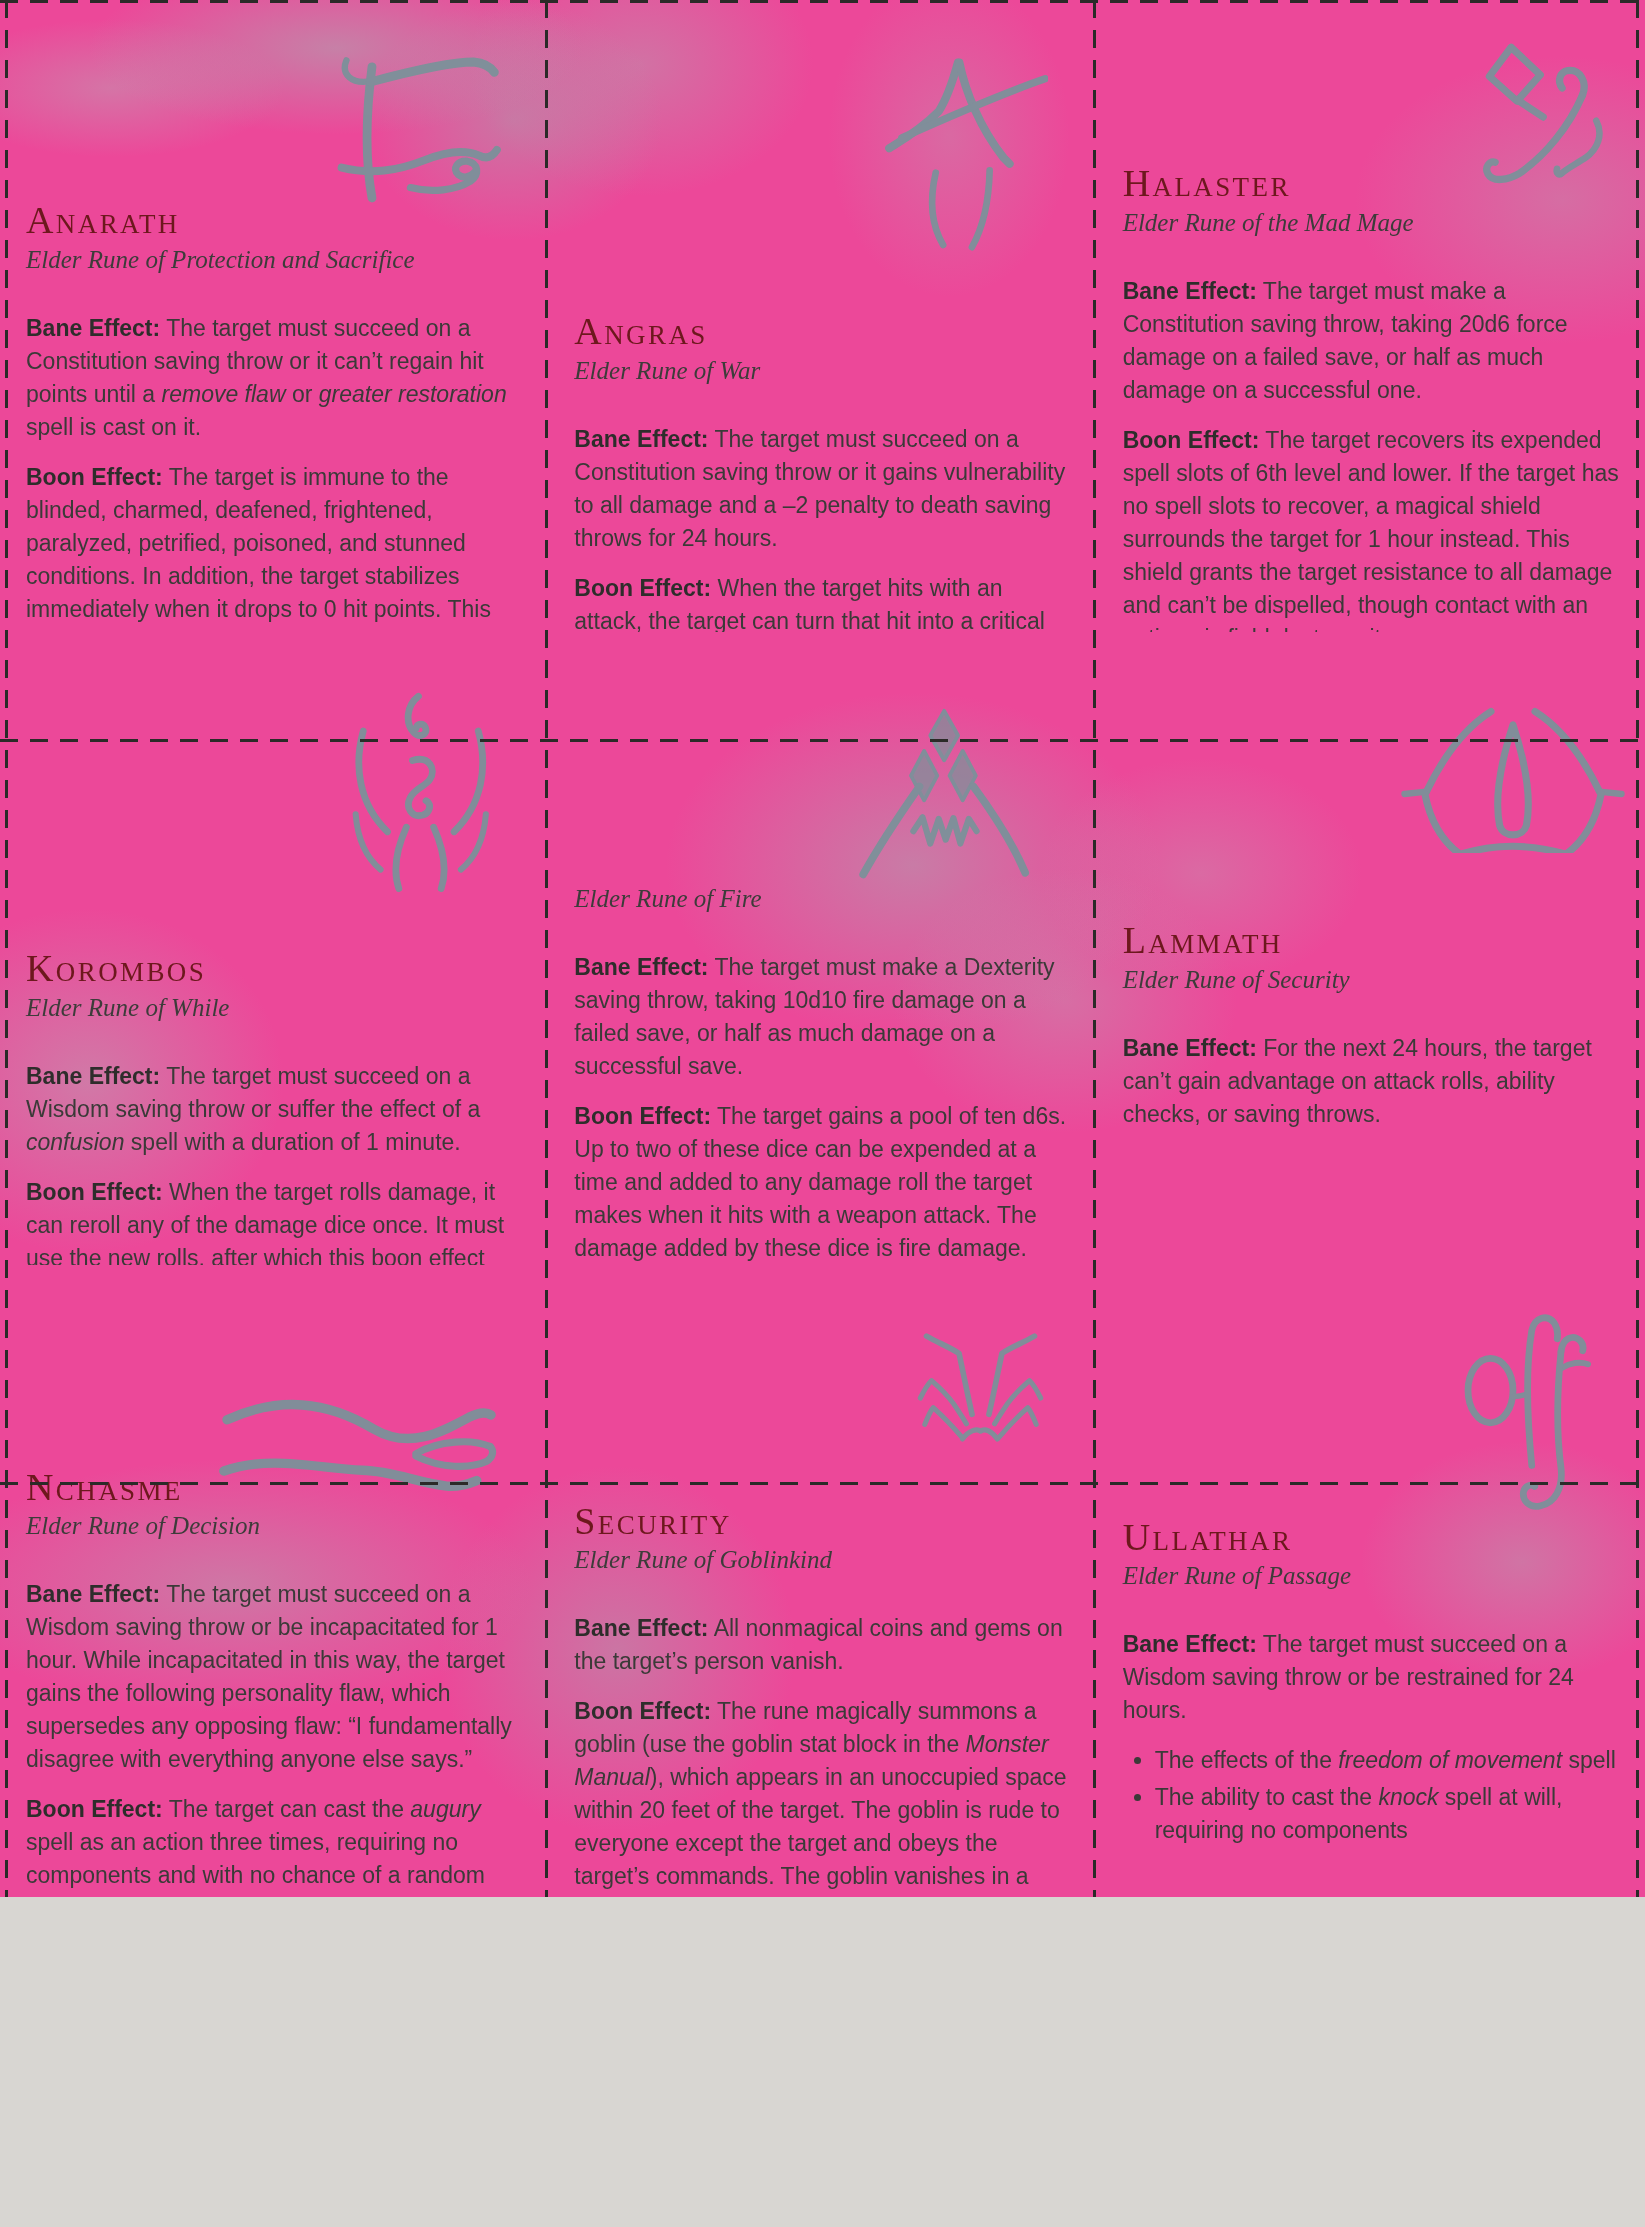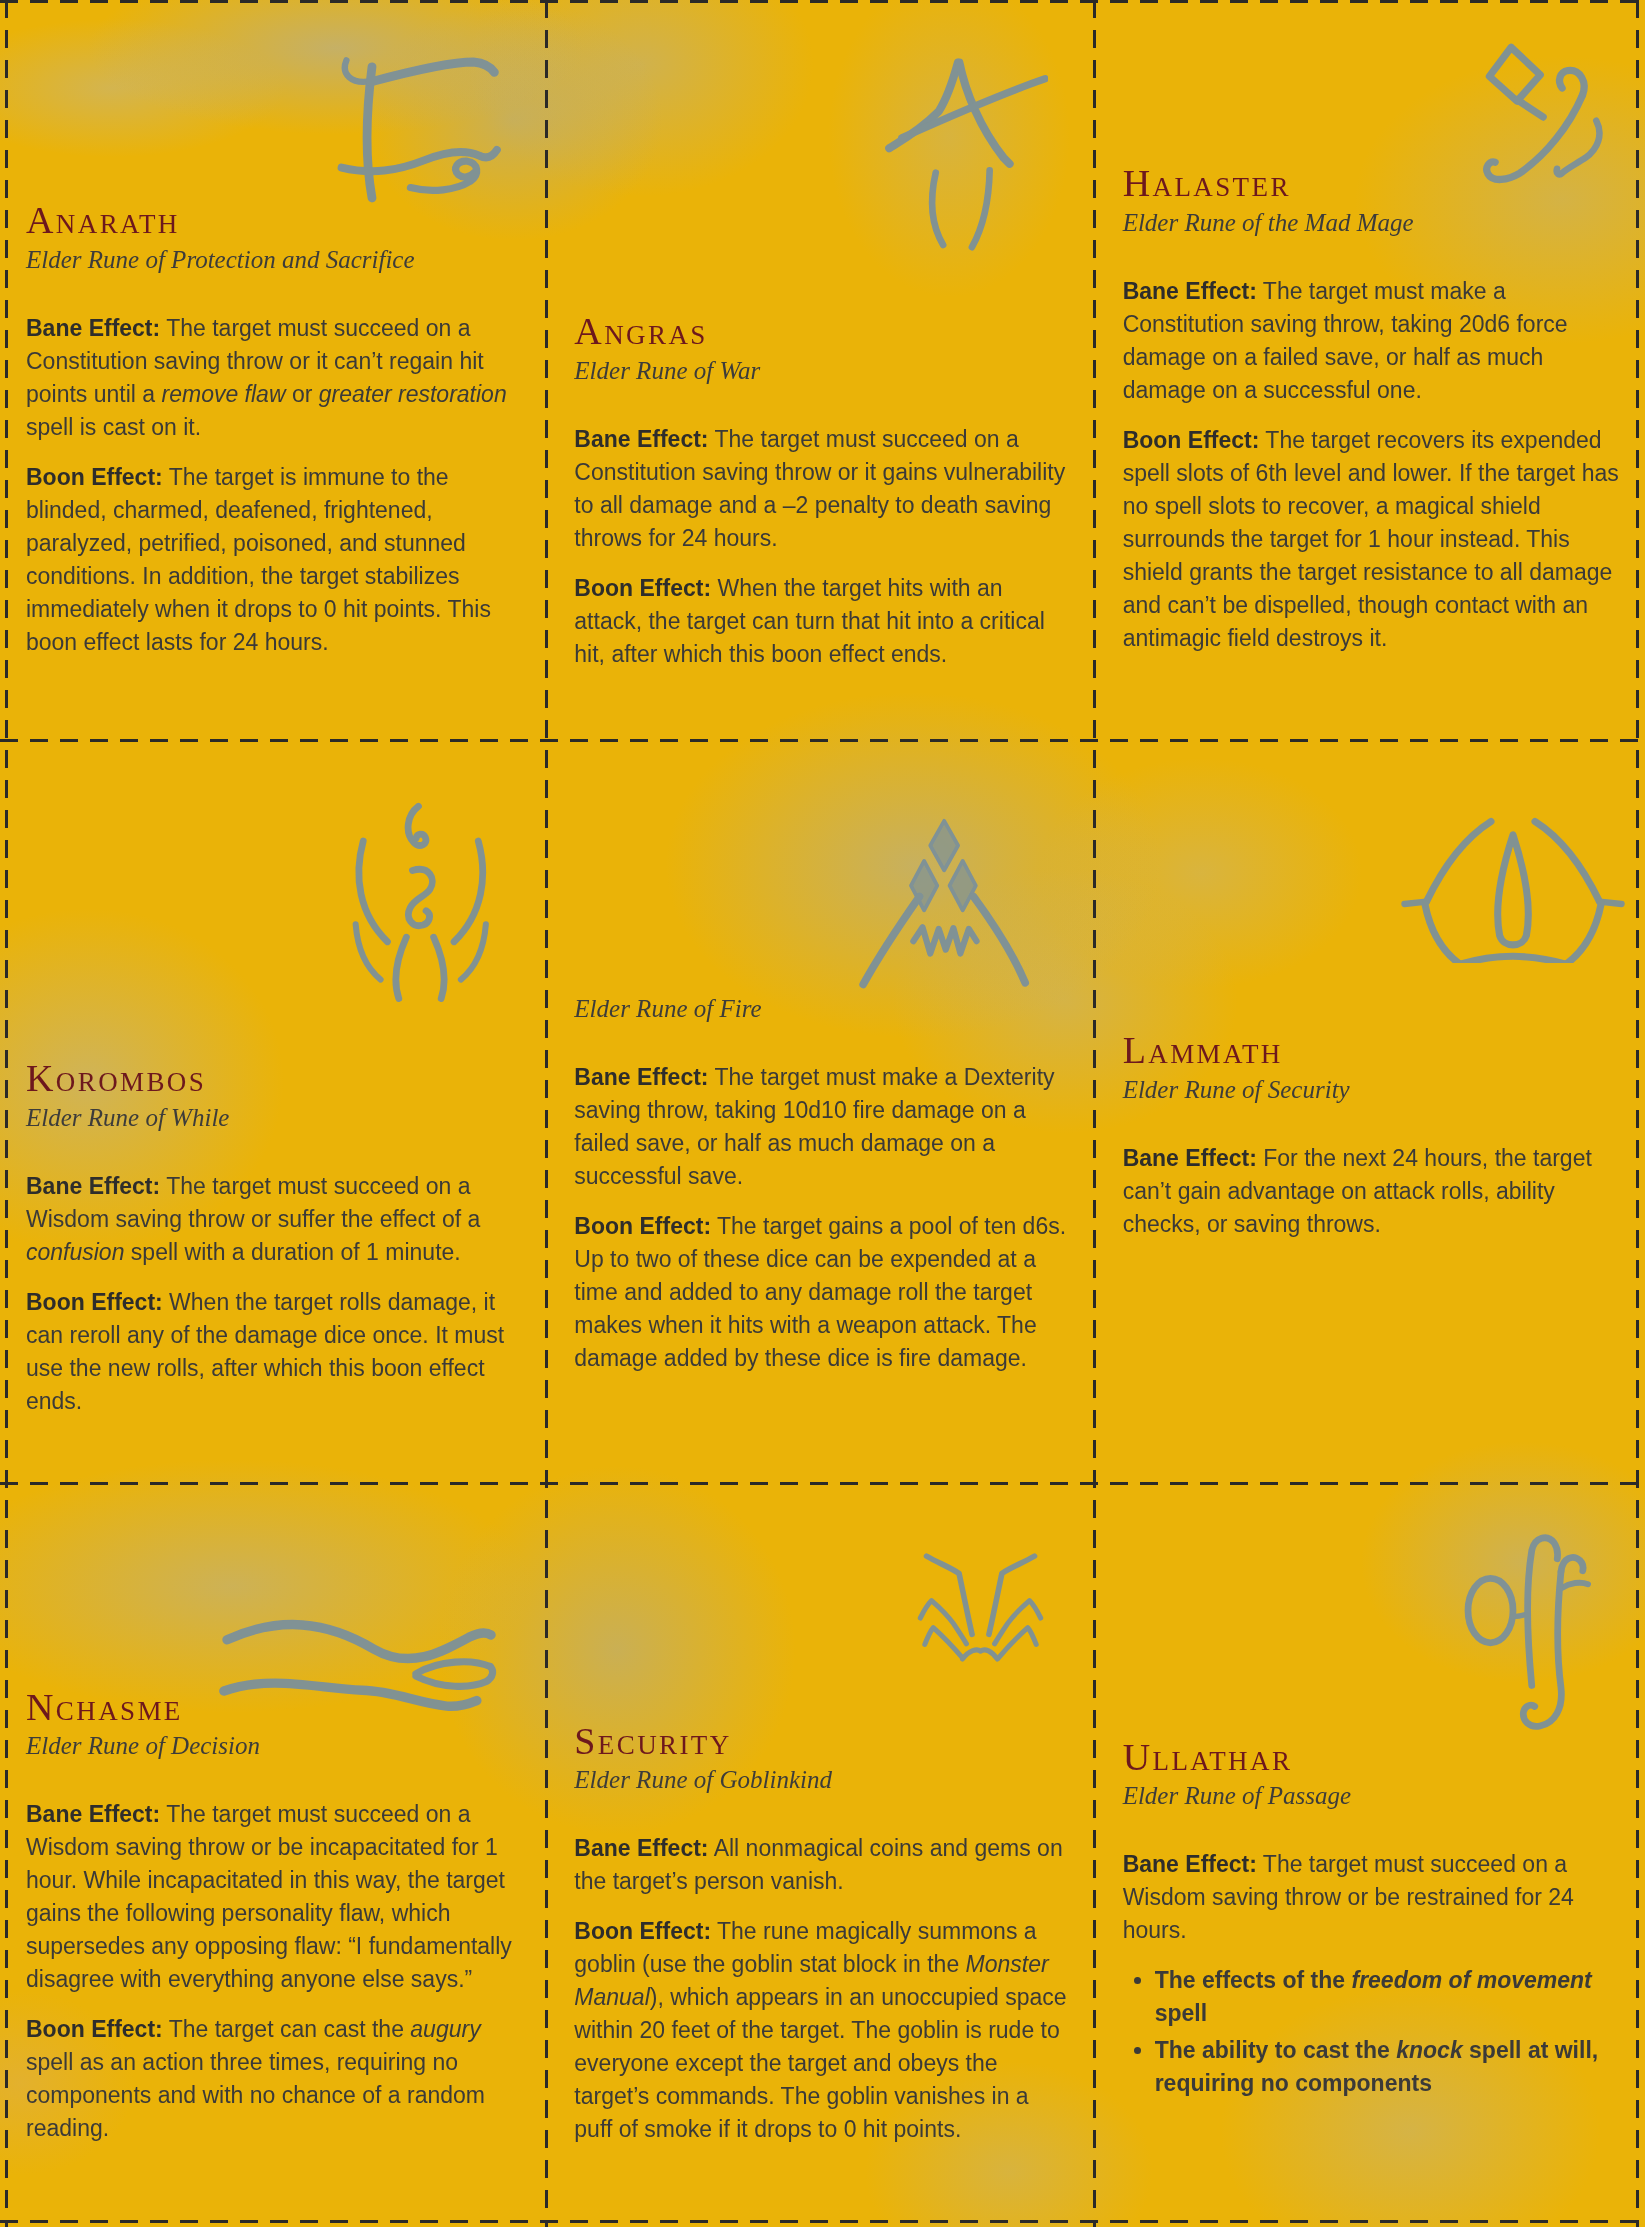--- a/index.html
+++ b/index.html
@@ -1,19 +1,19 @@
 <!DOCTYPE html>
 <html lang="en" style="font-size:13px"><head>
 <meta charset="utf-8">
 <style>
   html,body{margin:0;padding:0;background:#d8d6d2;}
   .sheet{
     position:relative;
-    width:1645px;height:2227px;
-    background:#eab308;
+    width:1645px;height:1897px;
+    background:#ec4899;
     display:grid;
     grid-template-columns:repeat(3,1fr);
     grid-template-rows:repeat(3,1fr);
     font-family:"Liberation Sans", sans-serif;
     overflow:hidden;
   }
   
   .sheet::before{
     content:"";position:absolute;inset:0;pointer-events:none;z-index:1;
     background:
@@ -55,21 +55,21 @@
     font-family:"Liberation Serif", serif;
     font-style:italic;
     font-size:25px;
     color:#3d3c3a;
   }
   .paras p{margin:0 0 17px 0;font-size:23px;line-height:33px;color:#3b3a38;}
   .paras p:last-child{margin-bottom:0;}
   .paras b{font-weight:700;color:#2e2d2b;}
   .paras i{font-style:italic;}
   .paras ul{margin:1.6px 0 0 0;padding-left:32px;}
-  .paras li{font-size:23px;line-height:33px;color:#3b3a38;margin:0 0 3.2px 0;font-weight:bold;}
+  .paras li{font-size:23px;line-height:33px;color:#3b3a38;margin:0 0 3.2px 0;}
   
   .vline{position:absolute;top:0;bottom:0;width:3.2px;z-index:4;
     background:repeating-linear-gradient(180deg,#2b2a28 0 18.4px,transparent 18.4px 30px);}
   .hline{position:absolute;left:0;right:0;height:3.2px;z-index:4;
     background:repeating-linear-gradient(90deg,#2b2a28 0 18.4px,transparent 18.4px 30px);}
   
   .card-1 .content{top:200px}.card-1 .rune{left:308px;top:30px;width:216px}
   .card-2 .content{top:311px}.card-2 .rune{left:308px;top:36px;width:192px}
   .card-3 .content{top:163px}.card-3 .rune{left:356px;top:24px;width:160px}
   .card-4 .content{top:316px}.card-4 .rune{left:314px;top:40px;width:212px}

